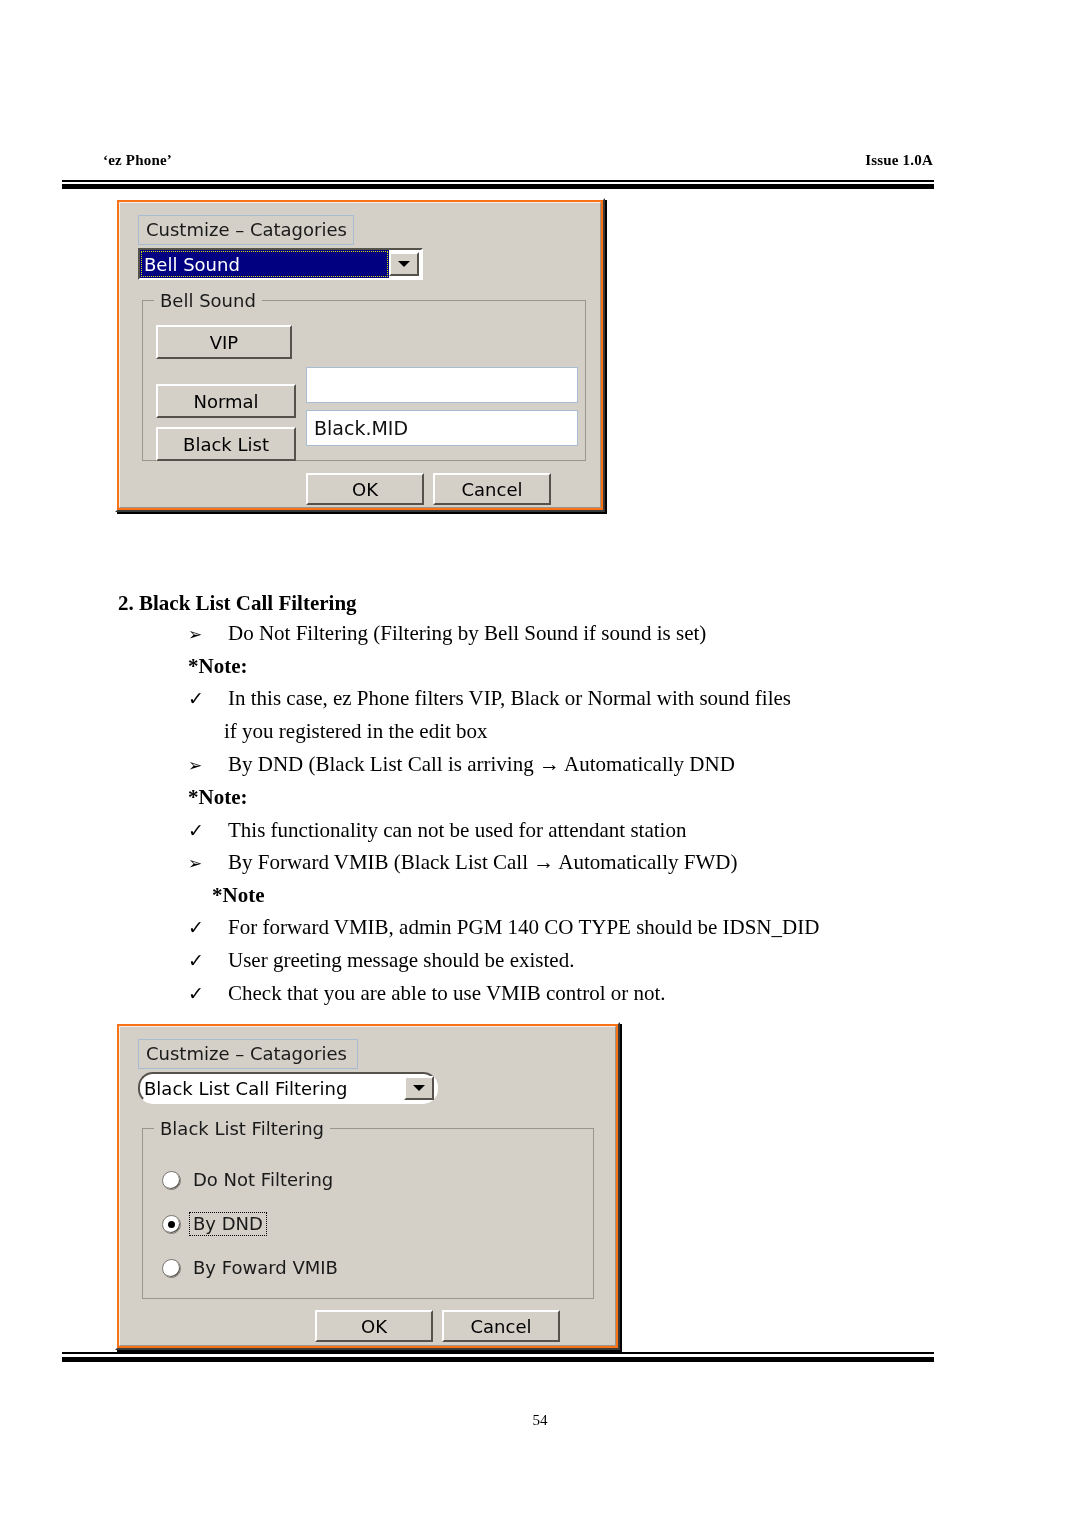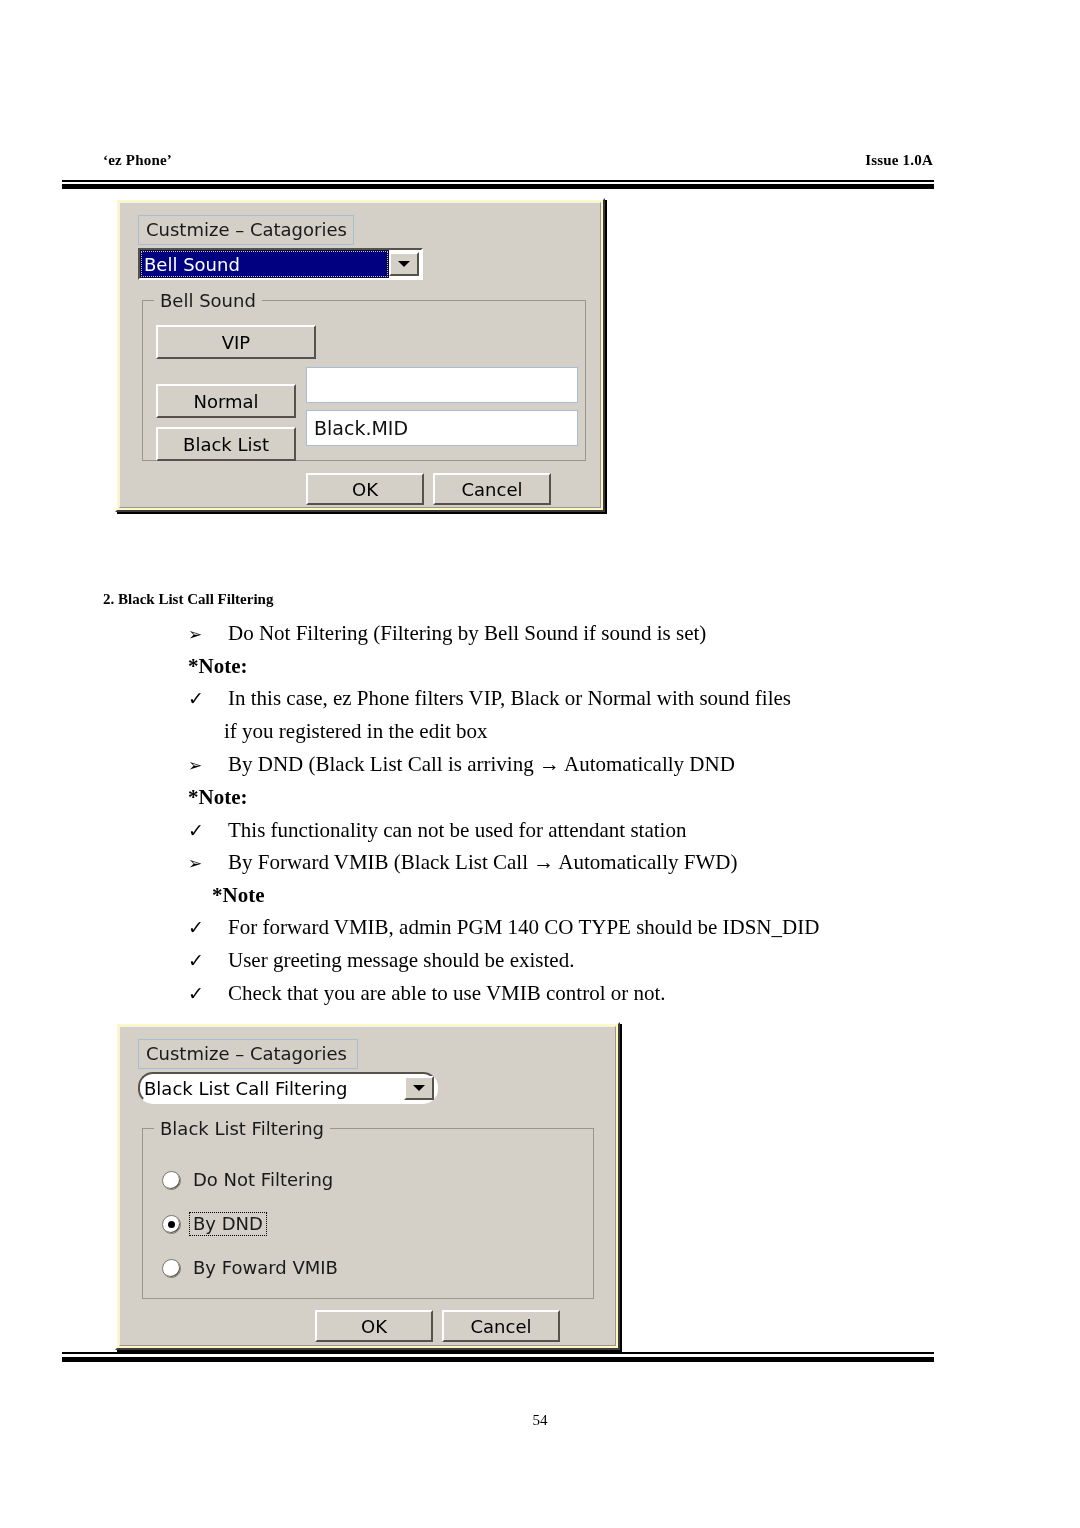--- a/index.html
+++ b/index.html
@@ -64,21 +64,21 @@
     top: 1412px;
     width: 1080px;
     text-align: center;
     font-size: 15px;
     font-family: "Liberation Serif", serif;
   }
 
   
   .win-dialog {
     position: absolute;
-    background: #fef9c3;
+    background: #f97316;
     box-sizing: border-box;
     border-top: 2px solid #ffffff;
     border-left: 2px solid #ffffff;
     border-right: 2px solid #3a3a3a;
     border-bottom: 2px solid #3a3a3a;
     box-shadow: 2px 2px 0 0 #000000;
     font-family: "DejaVu Sans", sans-serif;
   }
   .win-inner {
     position: absolute;
@@ -250,24 +250,24 @@
   .radio-row.checked .radio-mark .dot { display: block; }
   .radio-label { line-height: 1; padding: 2px 3px; }
   .radio-row.focused .radio-label {
     outline: 1px dotted #000000;
     outline-offset: 0px;
   }
 
   
   .section-heading {
     position: absolute;
-    left: 103px;
+    left: 118px;
     font-family: "Liberation Serif", serif;
     font-weight: bold;
-    font-size: 15px;
+    font-size: 21px;
     white-space: nowrap;
   }
   .prose-line {
     position: absolute;
     font-family: "Liberation Serif", serif;
     font-size: 21px;
     line-height: 1;
     white-space: nowrap;
     color: #000;
   }
@@ -301,21 +301,21 @@
       <div class="combo-arrow">
         <span class="tri"></span>
       </div>
     </div>
 
     <div class="groupbox" style="left:22px; top:88px; width:444px; height:170px;">
       <div class="gb-frame"></div>
       <div class="gb-title">Bell Sound</div>
     </div>
 
-    <div class="btn label-btn" style="left:36px; top:122px; width:160px; height:34px;">VIP</div>
+    <div class="btn label-btn" style="left:36px; top:122px; width:136px; height:34px;">VIP</div>
 
     <div class="btn label-btn" style="left:36px; top:181px; width:140px; height:34px;">Normal</div>
     <div class="edit" style="left:186px; top:164px; width:272px; height:36px;"></div>
 
     <div class="btn label-btn" style="left:36px; top:200px; width:140px; height:34px;margin-top:24px;">Black List</div>
     <div class="edit" style="left:186px; top:207px; width:272px; height:36px;">Black.MID</div>
 
     <div class="btn" style="left:186px; top:270px; width:118px; height:32px;">OK</div>
     <div class="btn" style="left:313px; top:270px; width:118px; height:32px;">Cancel</div>
   </div>

